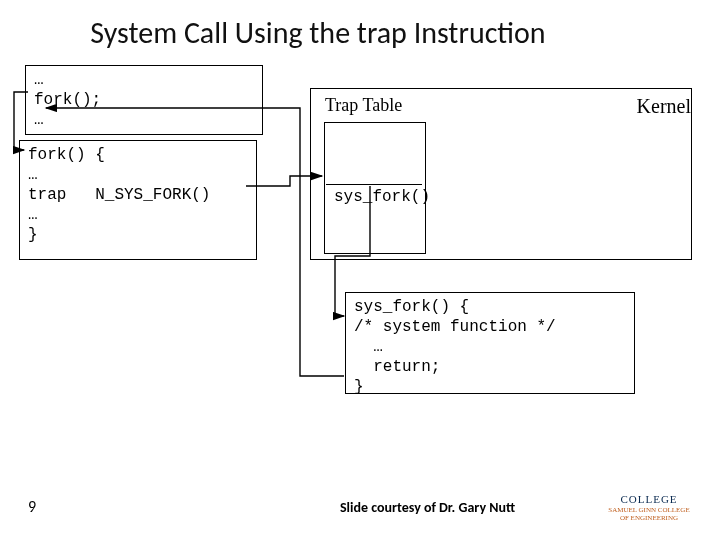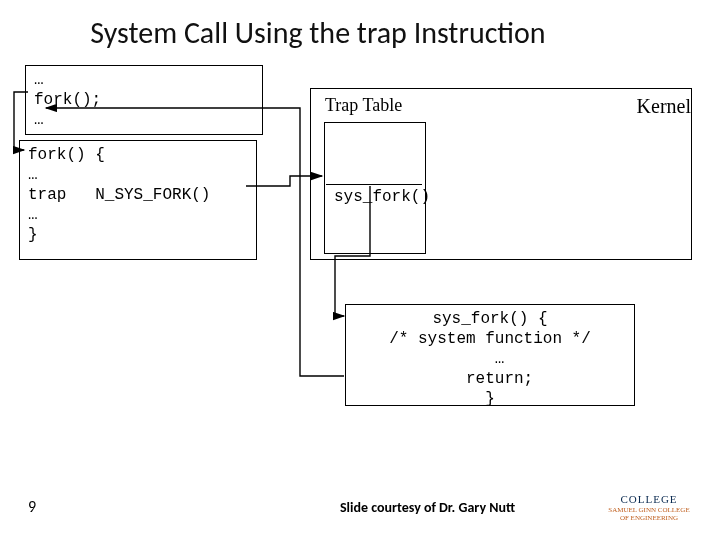--- a/index.html
+++ b/index.html
@@ -82,24 +82,23 @@
     height: 60px;
   }
   .user-bot {
     left: 19px;
     top: 140px;
     width: 220px;
     height: 110px;
   }
   .sysfork-code {
     left: 345px;
-    top: 304px;
+    top: 292px;
     width: 272px;
     height: 92px;
-    text-align: center;
   }
   .slide-num {
     position: absolute;
     left: 28px;
     bottom: 24px;
     font-size: 16px;
   }
   .courtesy {
     position: absolute;
     left: 340px;

